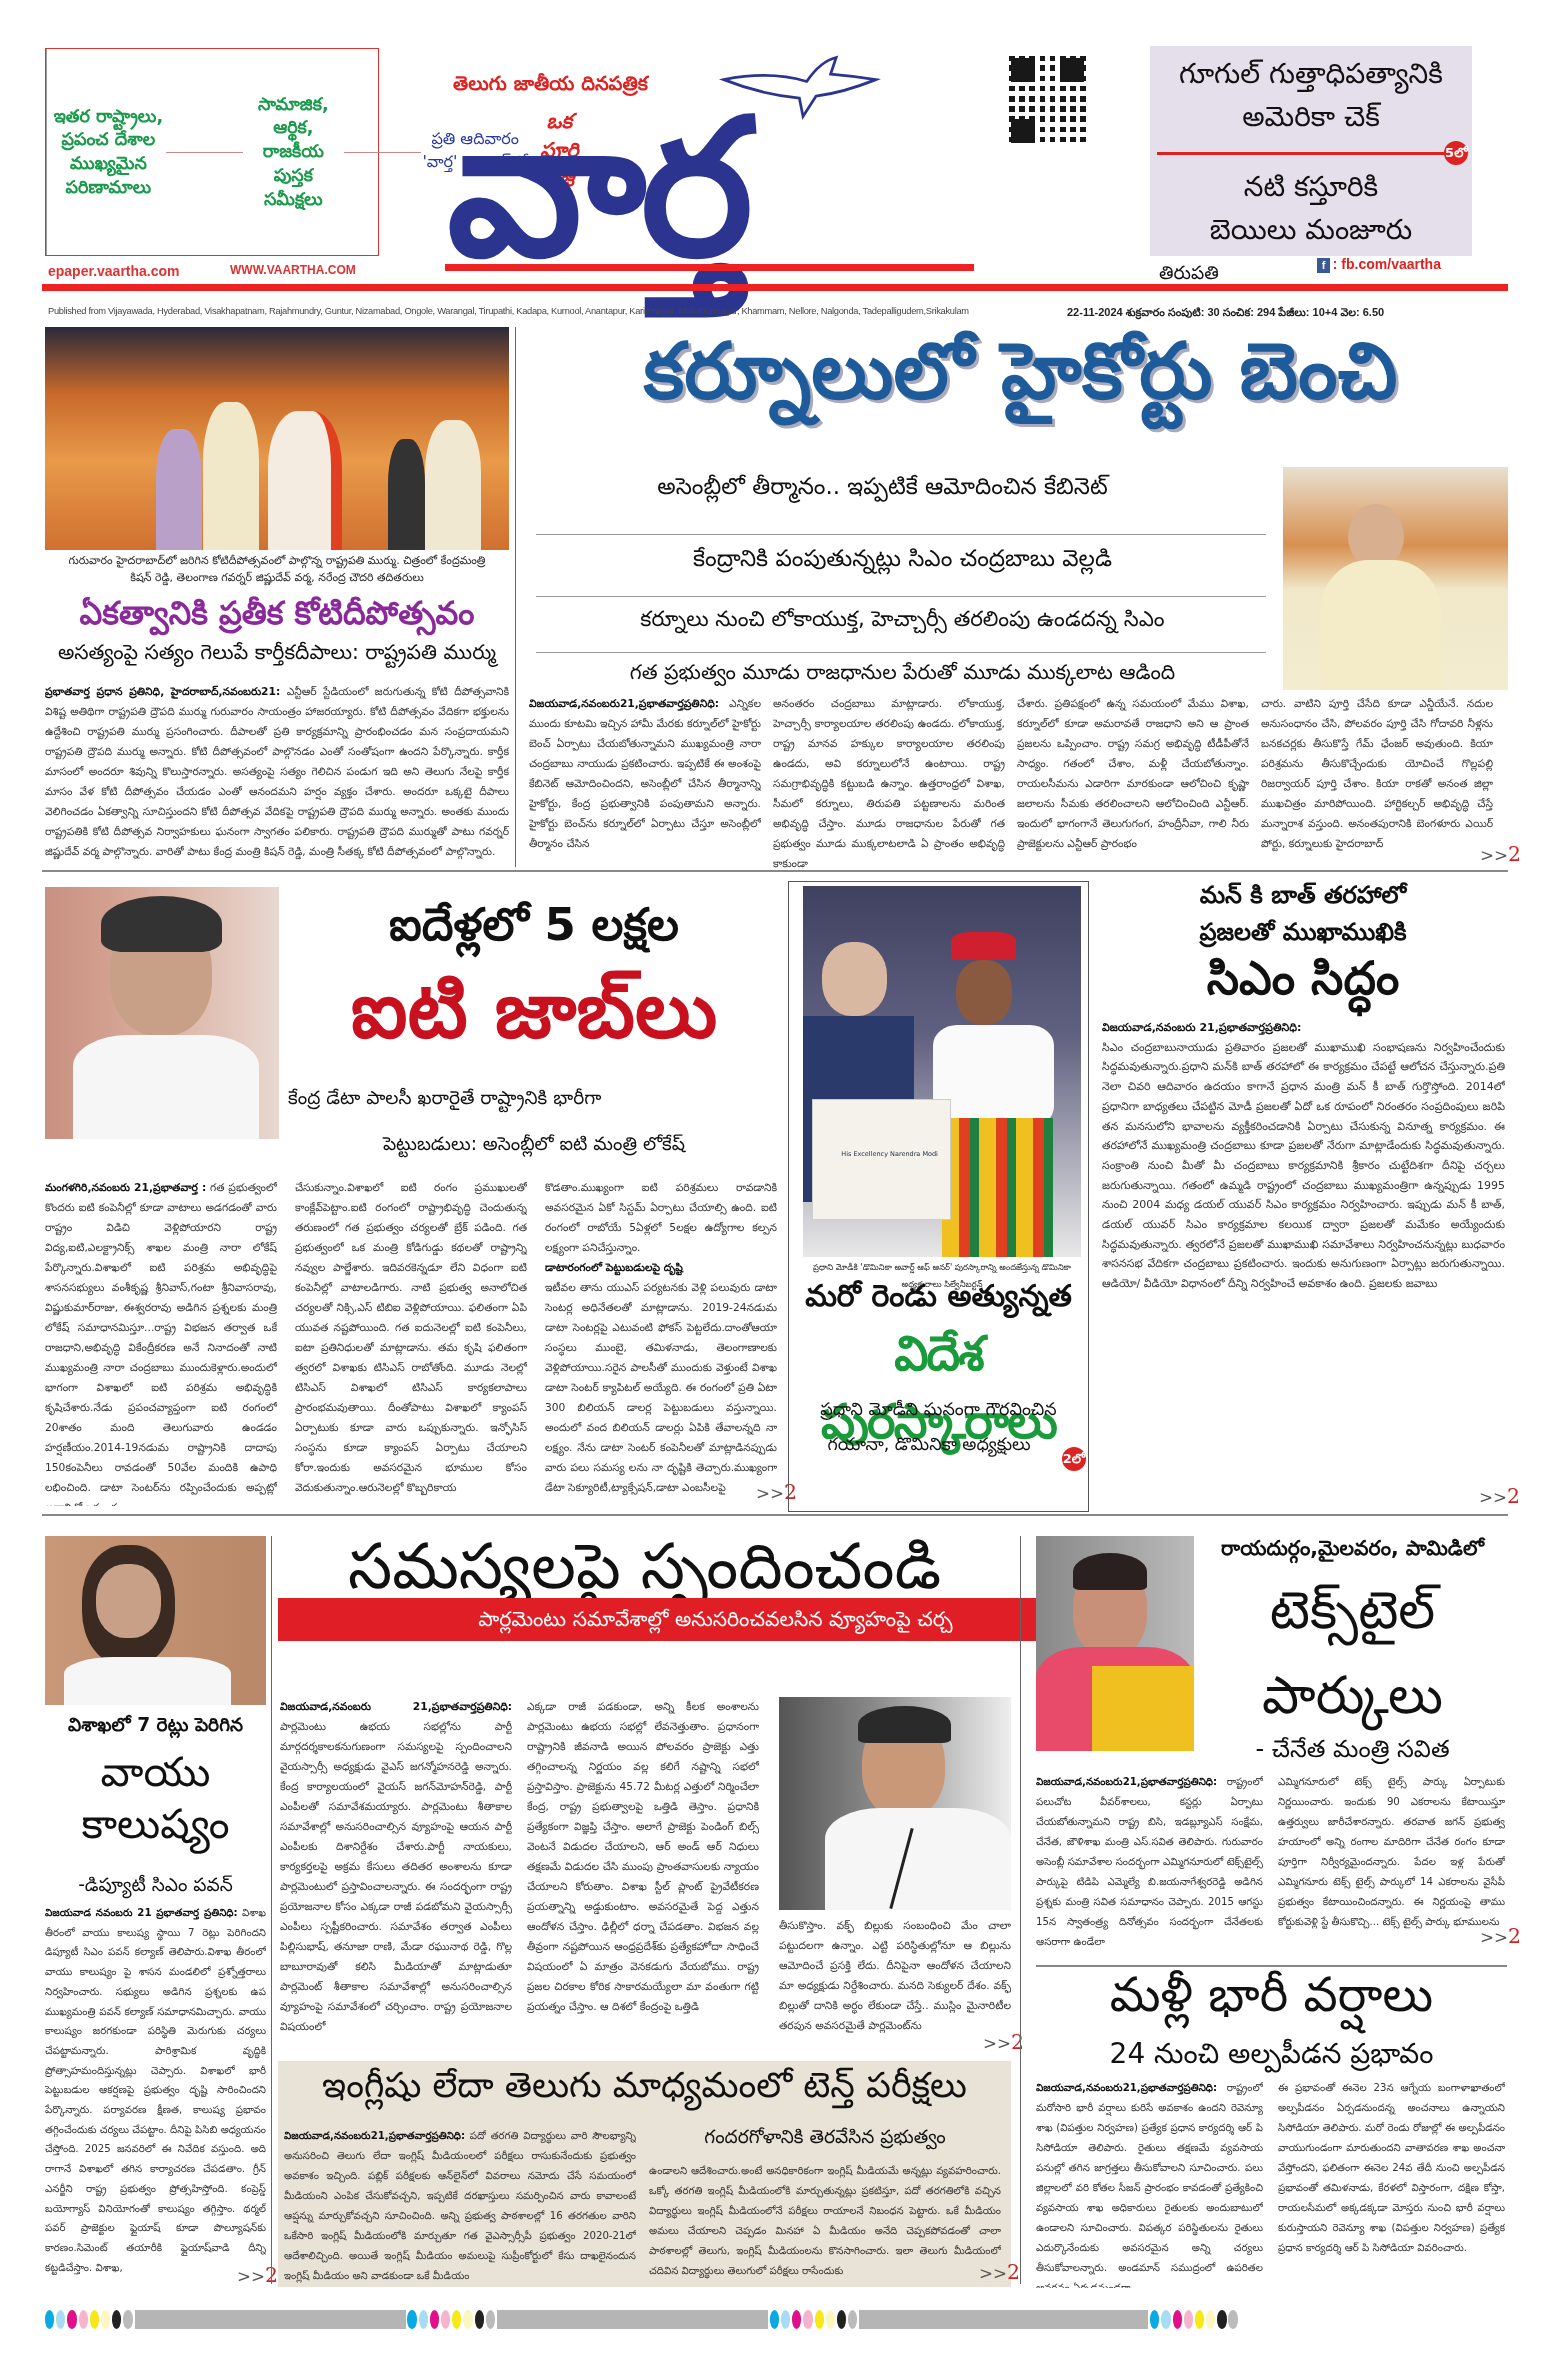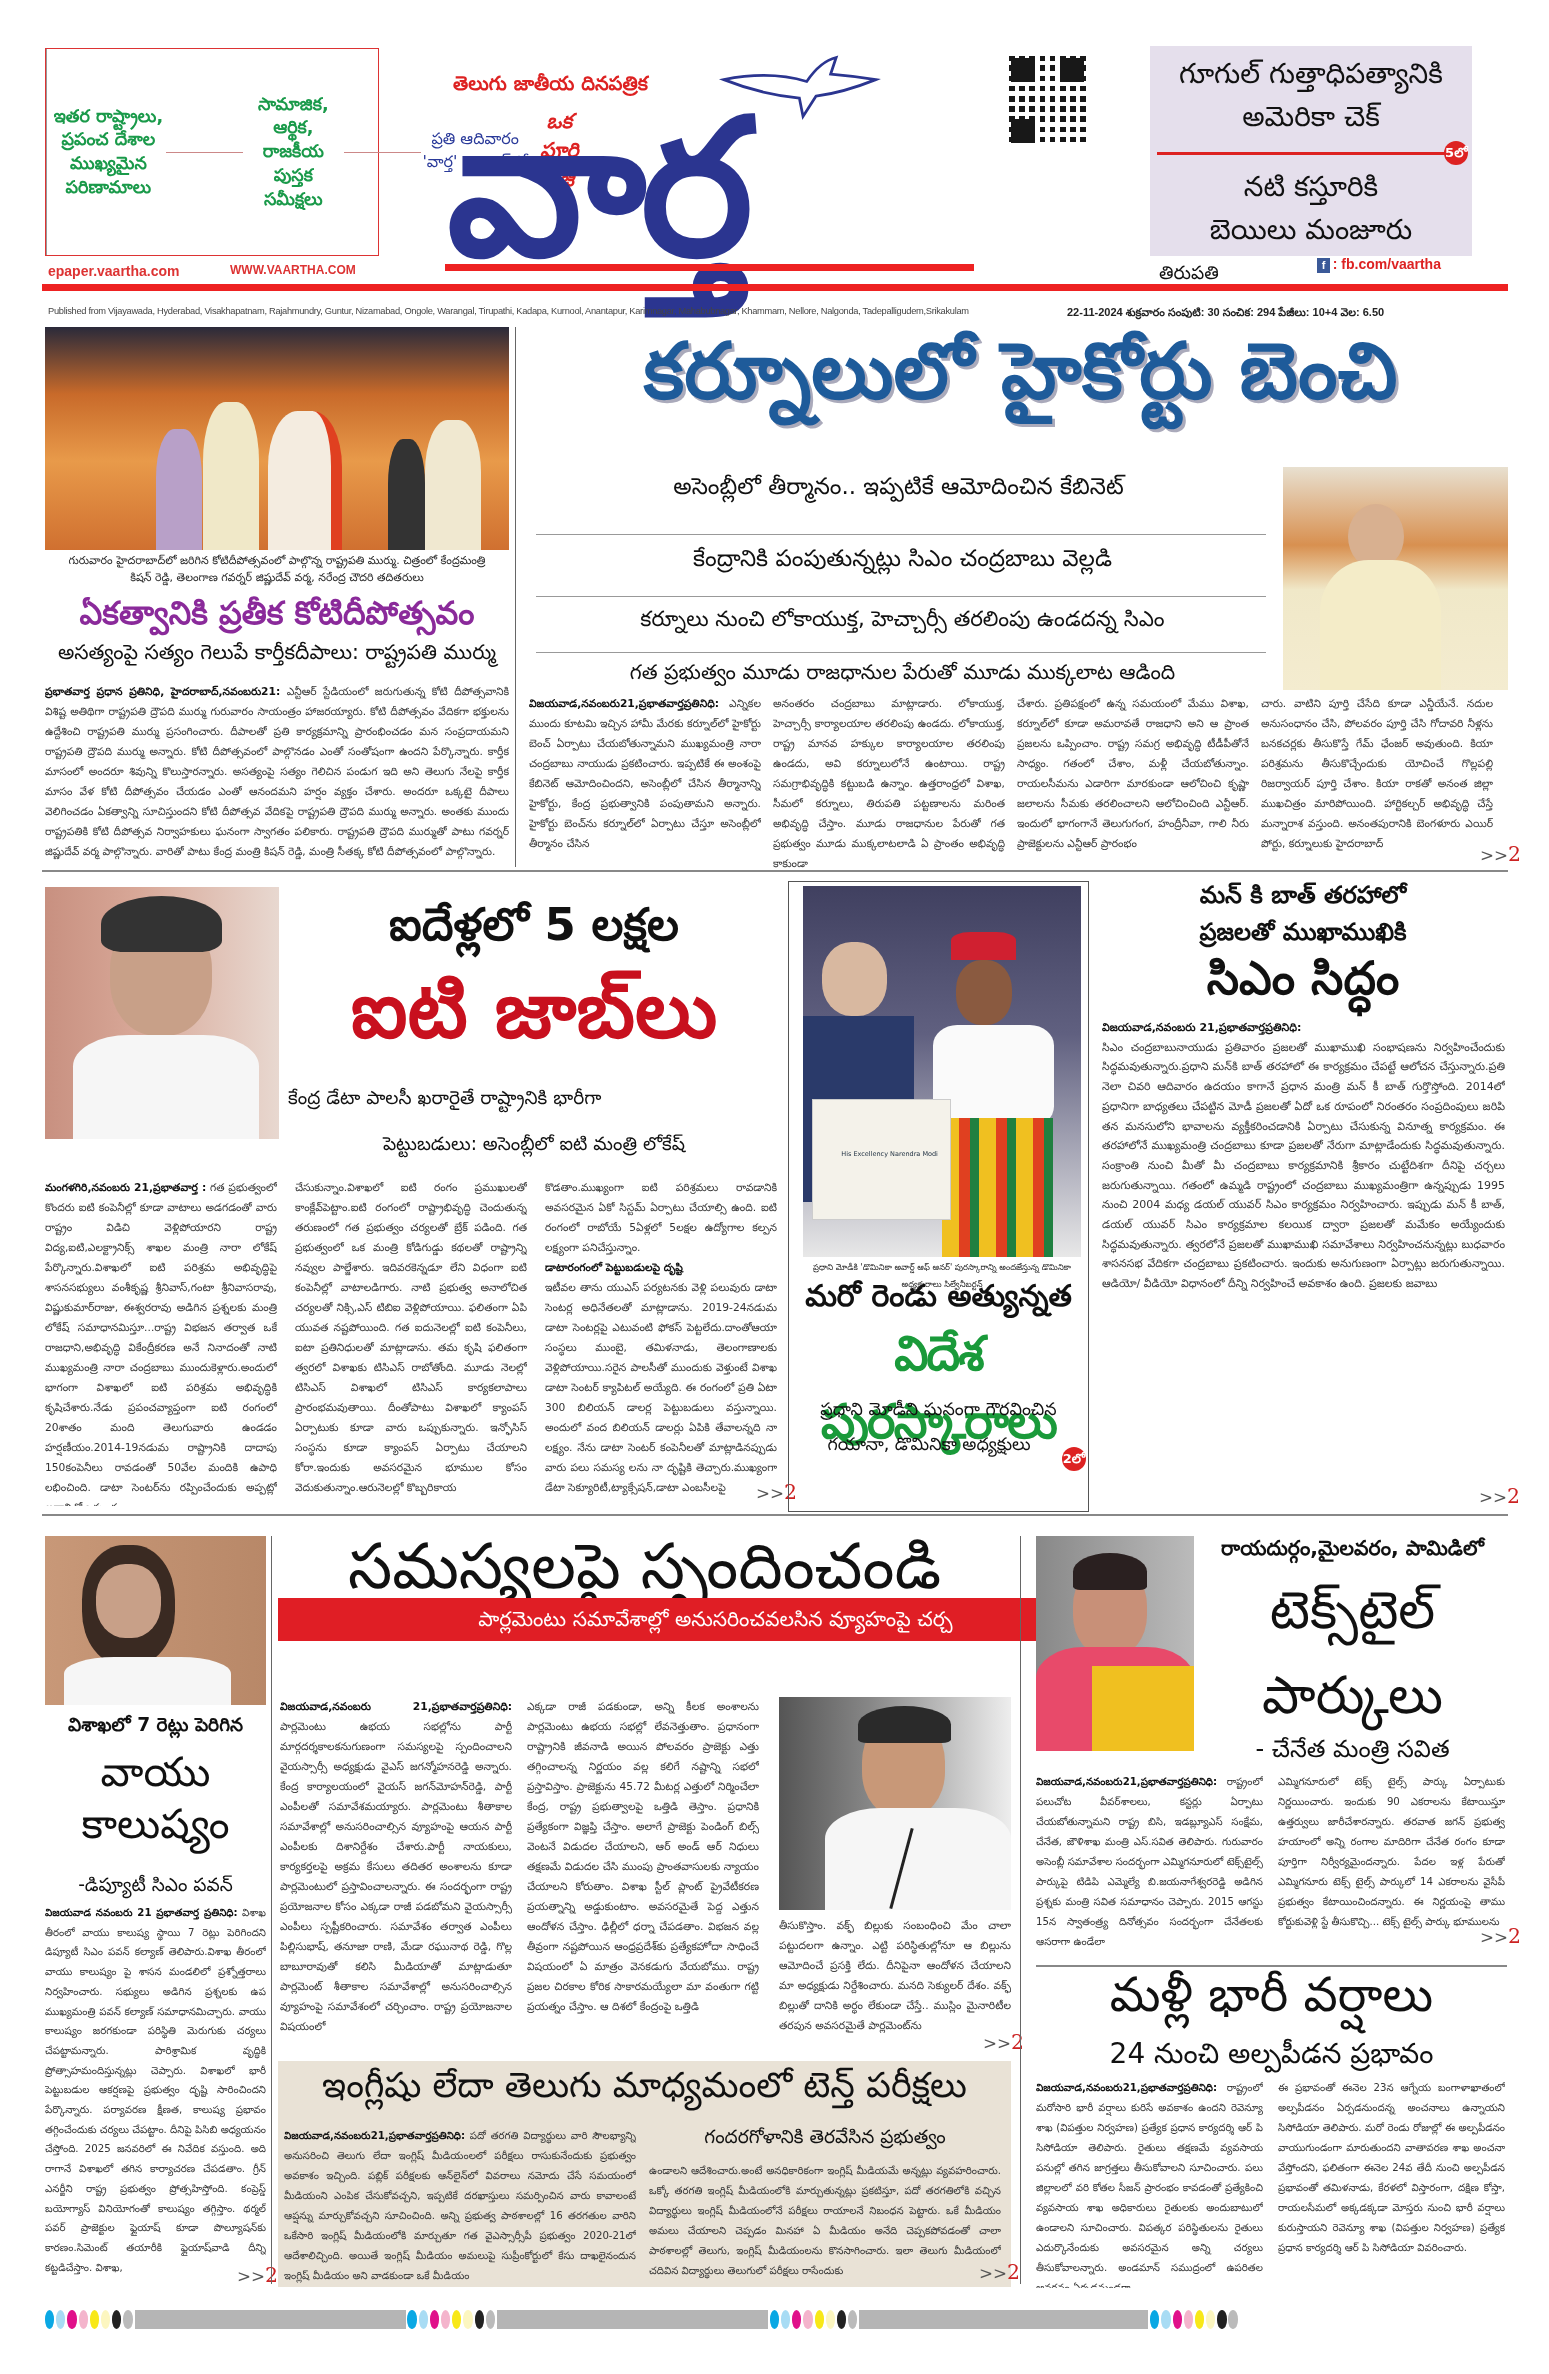--- a/index.html
+++ b/index.html
@@ -124,21 +124,21 @@
     <div>కిషన్ రెడ్డి, తెలంగాణ గవర్నర్ జిష్ణుదేవ్ వర్మ, నరేంద్ర చౌదరి తదితరులు</div>
 </div>
 <div class="abs h-purple" style="left:45px;top:594px;width:464px;font-size:32px;text-align:center">ఏకత్వానికి ప్రతీక కోటిదీపోత్సవం</div>
 <div class="abs sub" style="left:45px;top:640px;width:464px;font-size:20.4px;text-align:center">అసత్యంపై సత్యం గెలుపే కార్తీకదీపాలు: రాష్ట్రపతి ముర్ము</div>
 <div class="abs body-text" style="left:45px;top:682px;width:464px;height:184px">
   <b>ప్రభాతవార్త ప్రధాన ప్రతినిధి, హైదరాబాద్,నవంబరు21:</b> <span>ఎన్టీఆర్ స్టేడియంలో జరుగుతున్న కోటి దీపోత్సవానికి విశిష్ట అతిథిగా రాష్ట్రపతి ద్రౌపది ముర్ము గురువారం సాయంత్రం హాజరయ్యారు. కోటి దీపోత్సవం వేదికగా భక్తులను ఉద్దేశించి రాష్ట్రపతి ముర్ము ప్రసంగించారు. దీపాలతో ప్రతి కార్యక్రమాన్ని ప్రారంభించడం మన సంప్రదాయమని రాష్ట్రపతి ద్రౌపది ముర్ము అన్నారు. కోటి దీపోత్సవంలో పాల్గొనడం ఎంతో సంతోషంగా ఉందని పేర్కొన్నారు. కార్తీక మాసంలో అందరూ శివున్ని కొలుస్తారన్నారు. అసత్యంపై సత్యం గెలిచిన పండుగ ఇది అని తెలుగు నేలపై కార్తీక మాసం వేళ కోటి దీపోత్సవం చేయడం ఎంతో ఆనందమని హర్షం వ్యక్తం చేశారు. అందరూ ఒక్కటై దీపాలు వెలిగించడం ఏకత్వాన్ని సూచిస్తుందని కోటి దీపోత్సవ వేదికపై రాష్ట్రపతి ద్రౌపది ముర్ము అన్నారు. అంతకు ముందు రాష్ట్రపతికి కోటి దీపోత్సవ నిర్వాహకులు ఘనంగా స్వాగతం పలికారు. రాష్ట్రపతి ద్రౌపది ముర్ముతో పాటు గవర్నర్ జిష్ణుదేవ్ వర్మ పాల్గొన్నారు. వారితో పాటు కేంద్ర మంత్రి కిషన్ రెడ్డి, మంత్రి సీతక్క కోటి దీపోత్సవంలో పాల్గొన్నారు.</span>
 </div>
 <div class="abs vrule" style="left:515px;top:327px;height:540px"></div>
 
 <div class="abs h-blue" style="left:529px;top:325px;width:983px;font-size:78px;line-height:93px;text-align:center">కర్నూలులో హైకోర్టు బెంచి</div>
-<div class="abs sub" style="left:532px;top:473px;width:733px;font-size:23px;text-align:center">అసెంబ్లీలో తీర్మానం.. ఇప్పటికే ఆమోదించిన కేబినెట్</div>
+<div class="abs sub" style="left:516px;top:473px;width:733px;font-size:23px;text-align:center">అసెంబ్లీలో తీర్మానం.. ఇప్పటికే ఆమోదించిన కేబినెట్</div>
 <div class="abs thinrule" style="left:536px;top:534px;width:730px"></div>
 <div class="abs sub" style="left:536px;top:545px;width:733px;font-size:23px;text-align:center">కేంద్రానికి పంపుతున్నట్లు సిఎం చంద్రబాబు వెల్లడి</div>
 <div class="abs thinrule" style="left:536px;top:596px;width:730px"></div>
 <div class="abs sub" style="left:536px;top:606px;width:733px;font-size:21.3px;text-align:center">కర్నూలు నుంచి లోకాయుక్త, హెచ్చార్సీ తరలింపు ఉండదన్న సిఎం</div>
 <div class="abs thinrule" style="left:536px;top:652px;width:730px"></div>
 <div class="abs sub" style="left:536px;top:660px;width:733px;font-size:20.4px;text-align:center">గత ప్రభుత్వం మూడు రాజధానుల పేరుతో మూడు ముక్కలాట ఆడింది</div>
 <div class="abs photo" style="left:1283px;top:467px;width:225px;height:223px;background:linear-gradient(180deg,#e8e0d0 0%,#d89050 35%,#f0e8c8 55%,#f4ecd0 100%)">
   <div style="position:absolute;left:65px;top:37px;width:56px;height:65px;border-radius:50%;background:#d8b090"></div>
   <div style="position:absolute;left:37px;top:93px;width:121px;height:130px;border-radius:40% 40% 0 0;background:#f4ecc8"></div>
 </div>

